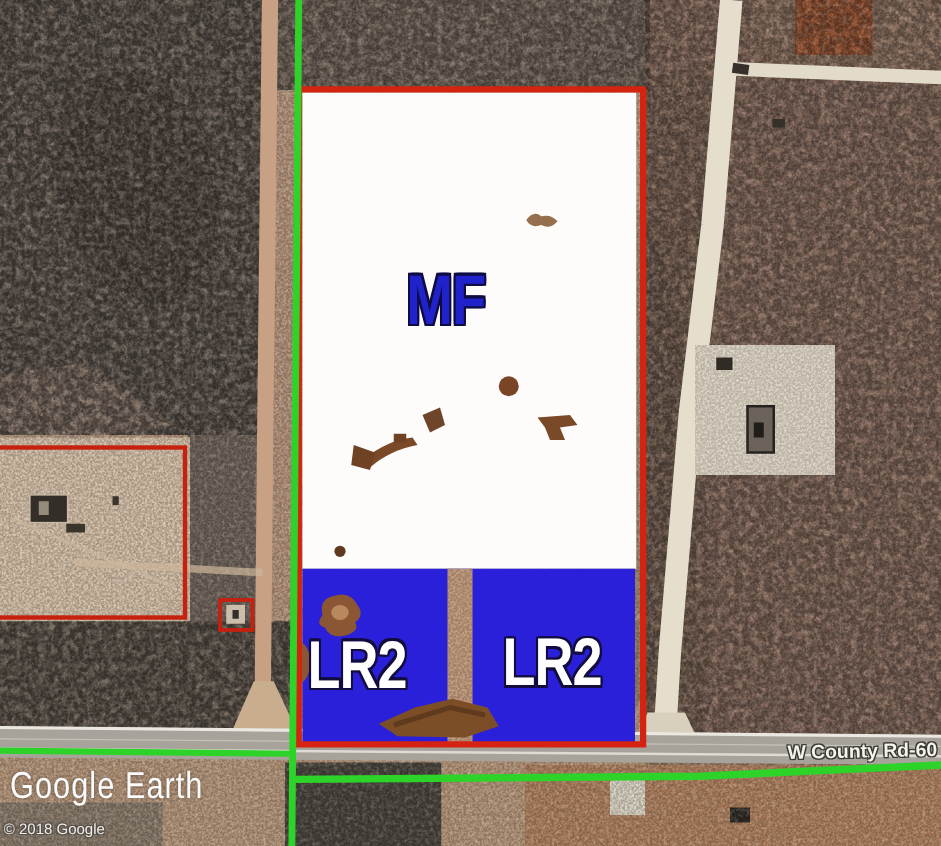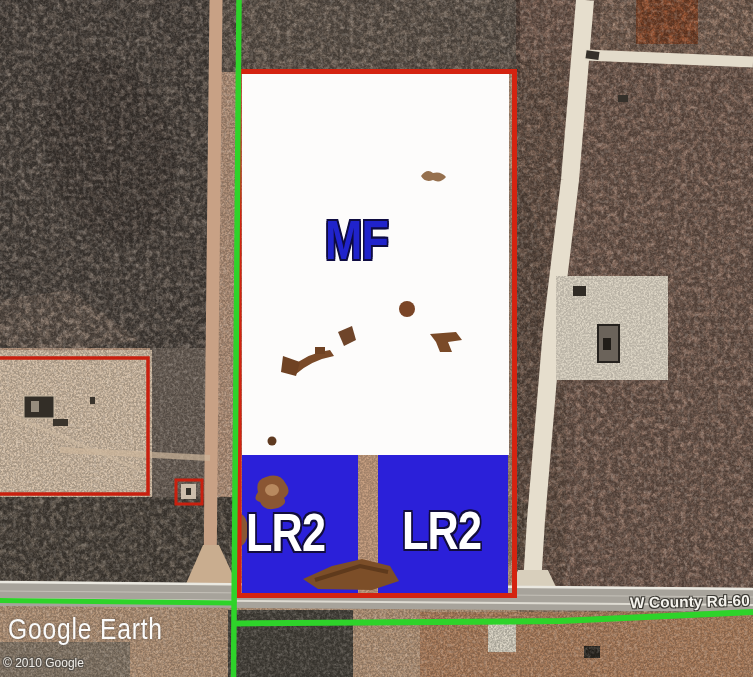--- a/index.html
+++ b/index.html
@@ -179,15 +179,15 @@
     <line x1="0" y1="600.5" x2="236" y2="603" stroke-width="5"></line>
     <polyline points="236,623.5 560,621 753,612" fill="none" stroke-width="6"></polyline>
   </g>
 </svg>
 
 <div class="label zone-big mf">MF</div>
 <div class="label zone-big lr2 lr2-left">LR2</div>
 <div class="label zone-big lr2 lr2-right">LR2</div>
 <div class="label road-name">W County Rd-60</div>
 <div class="label watermark">Google Earth</div>
-<div class="label copyright">© 2010 Google</div>
+<div class="label copyright">© 2018 Google</div>
 
 </div>
 
 </body></html>

